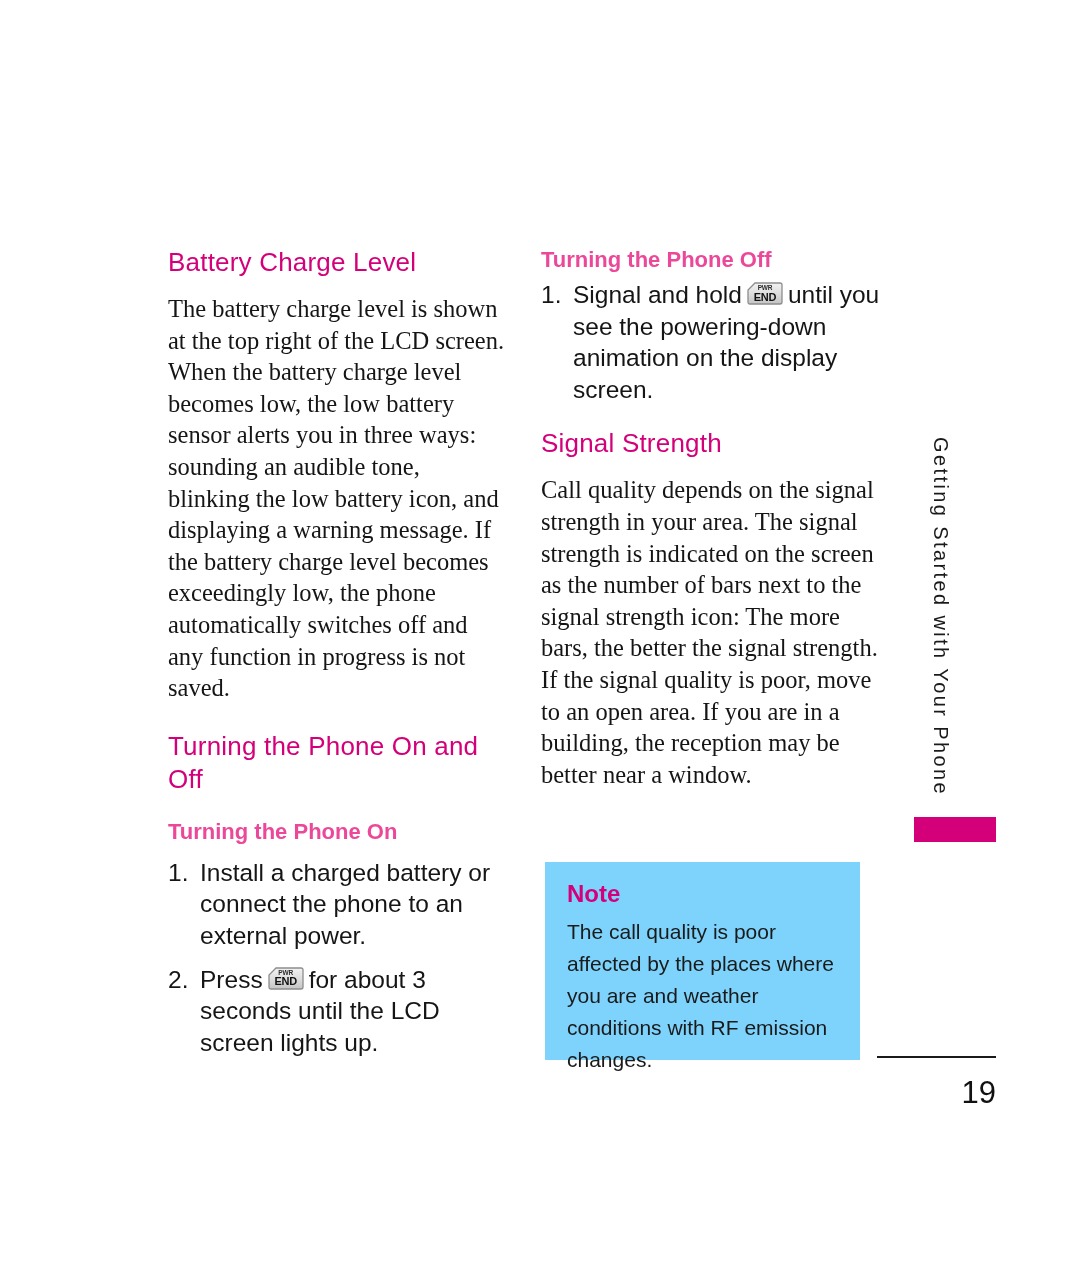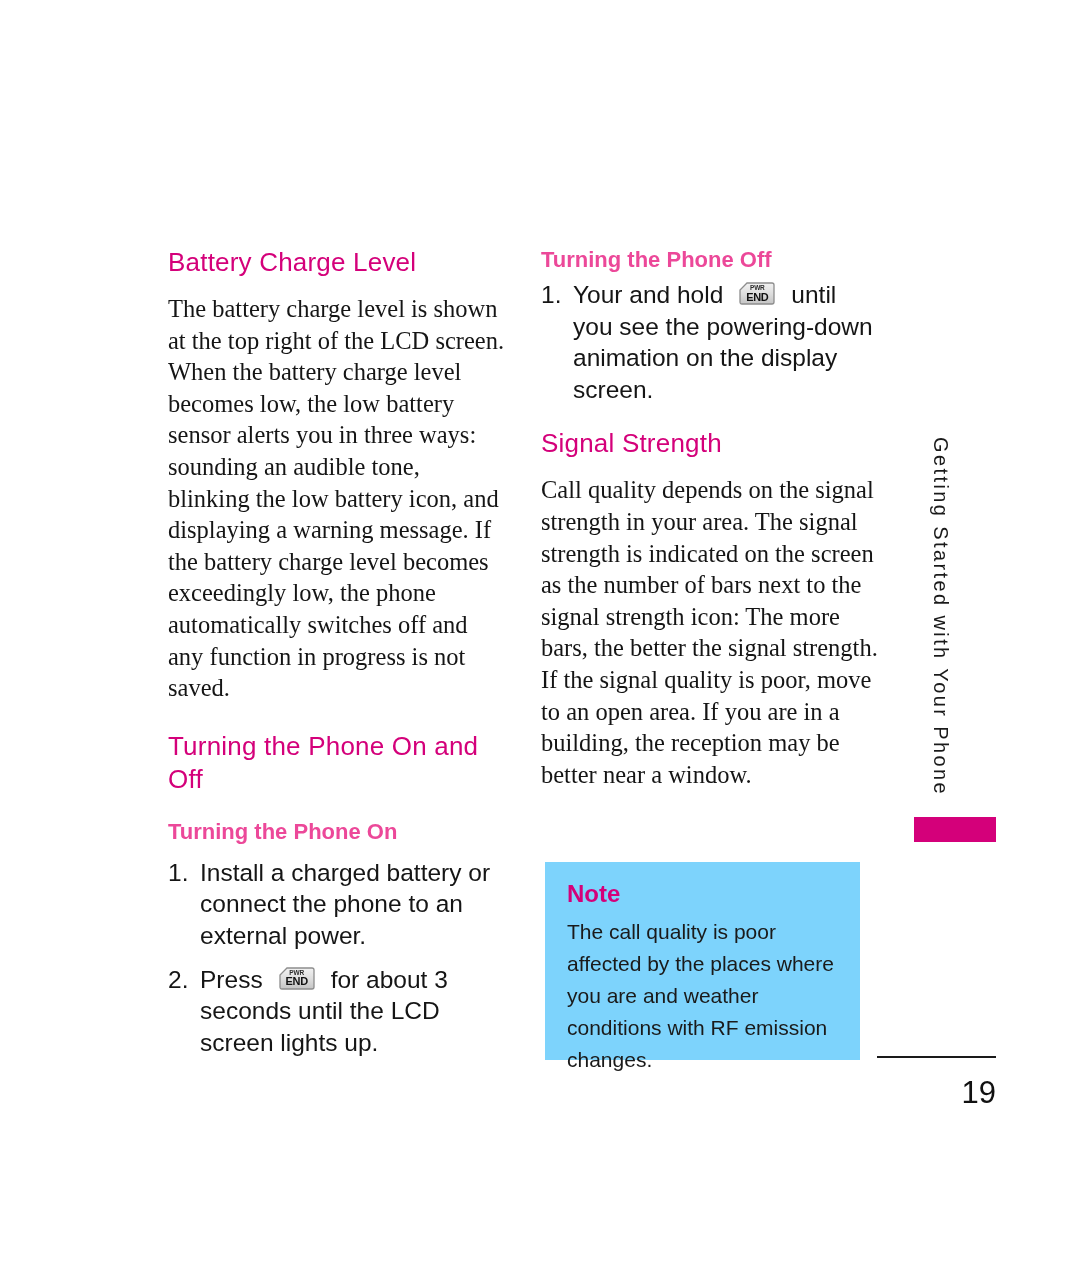--- a/index.html
+++ b/index.html
@@ -82,21 +82,21 @@
     top: 0;
   }
 
   
   .key {
     display: inline-block;
     vertical-align: -3px;
     width: 36px;
     height: 24px;
     position: relative;
-    margin: 0 16px;
+    margin: 0 5px;
   }
   .key .keyshape {
     position: absolute;
     left: 0;
     top: 0;
     width: 36px;
     height: 24px;
   }
   .key .keytext {
     position: absolute;
@@ -233,21 +233,21 @@
     </ol>
 
   </div>
 
   <div class="col-right">
 
     <h3 class="h-sub">Turning the Phone Off</h3>
 
     <ol class="steps" style="margin-top:6px;">
       <li>
-        <span class="num">1.</span><span>Your and hold</span><span class="key">
+        <span class="num">1.</span><span>Signal and hold</span><span class="key">
           <svg class="keyshape" viewBox="0 0 36 24" xmlns="http://www.w3.org/2000/svg">
             <defs>
               <linearGradient id="kgrad2" x1="0" y1="0" x2="0" y2="1">
                 <stop offset="0%" stop-color="#f2f2f2"></stop>
                 <stop offset="55%" stop-color="#dcdcdc"></stop>
                 <stop offset="100%" stop-color="#c4c4c4"></stop>
               </linearGradient>
             </defs>
             <path d="M8 1 L33 1 Q35 1 35 3 L35 20 Q35 22 33 22 L3 22 Q1 22 1 20 L1 8 Z" fill="url(#kgrad2)" stroke="#8d8d8d" stroke-width="1.3"></path>
           </svg>

